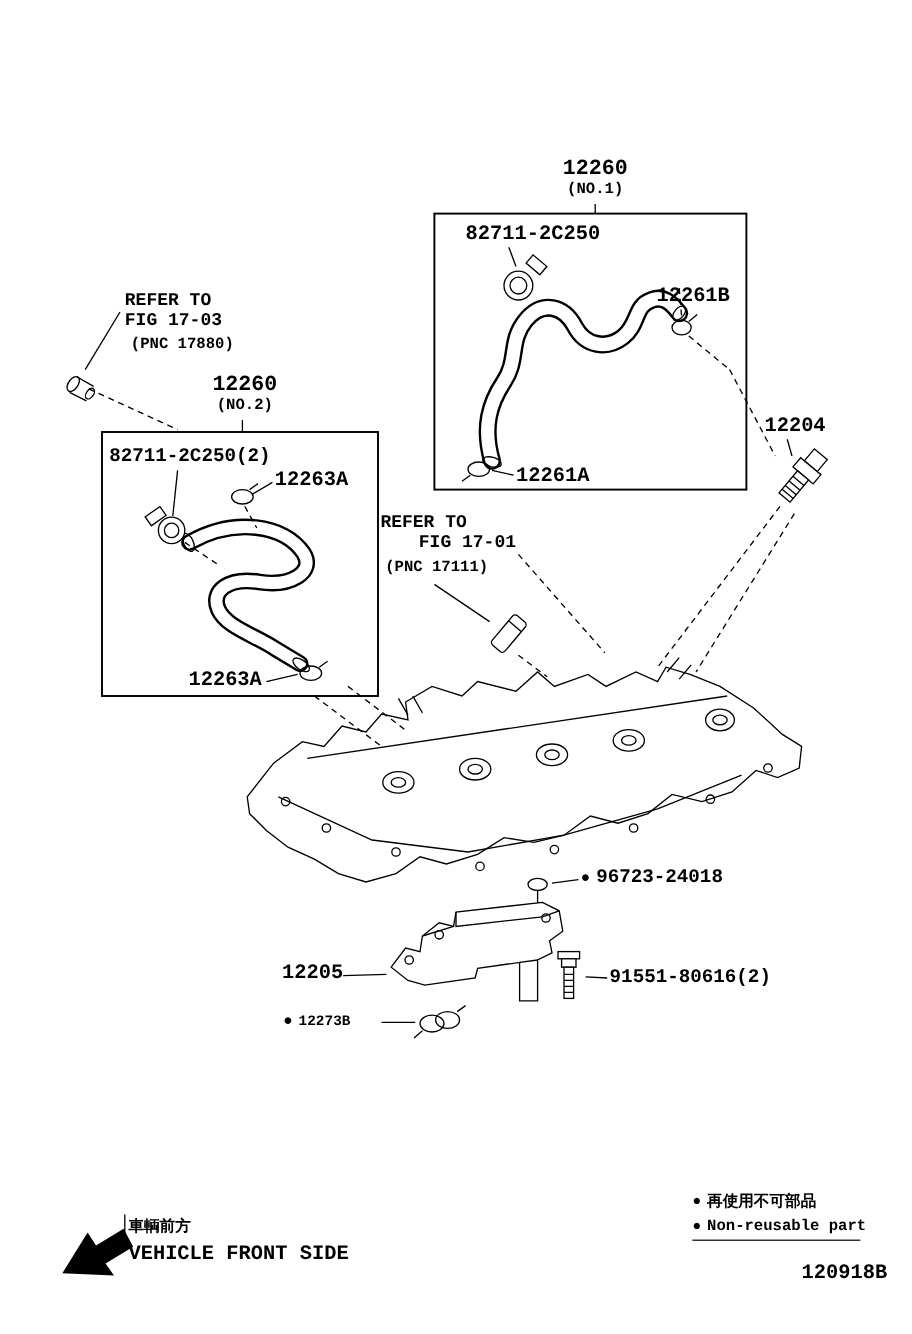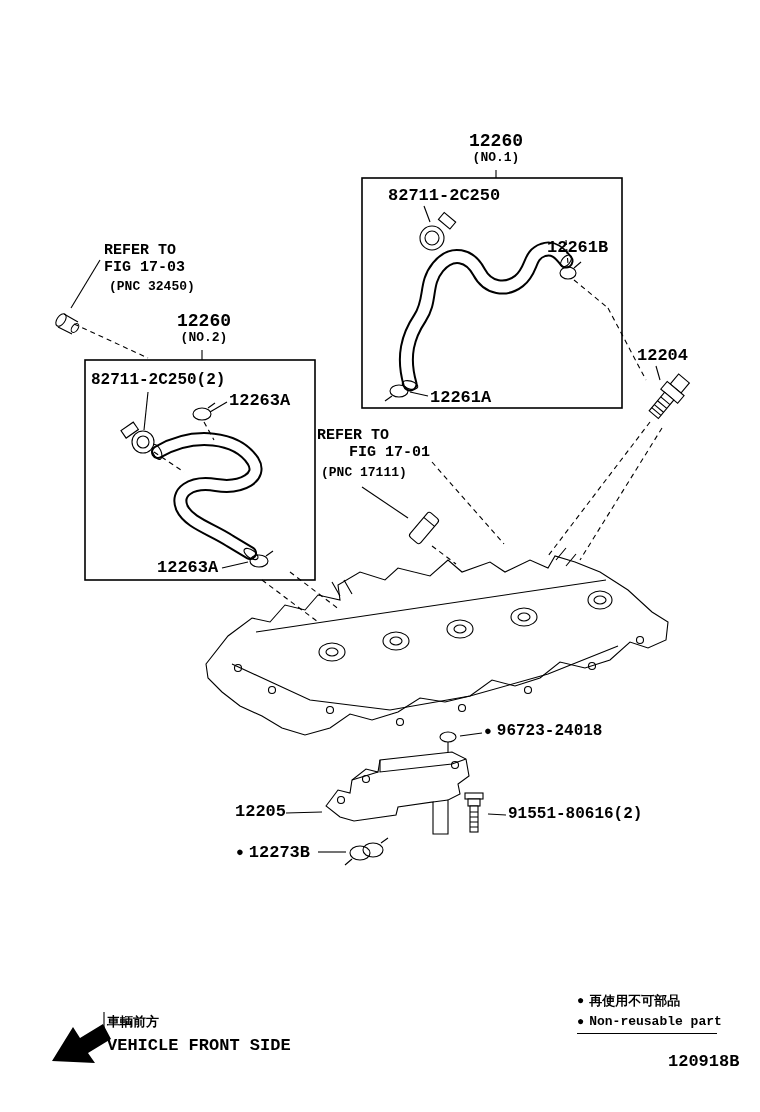--- a/index.html
+++ b/index.html
@@ -187,21 +187,21 @@
   </svg>
 
   <div class="lbl s18 ctr" style="left:458px; top:132px; width:76px;">12260</div>
   <div class="lbl s13 ctr" style="left:458px; top:151px; width:76px;">(NO.1)</div>
   <div class="lbl" style="left:371px; top:187px;margin-left:17px;">82711-2C250</div>
   <div class="lbl" style="left:547px; top:219px;margin-top:20px;">12261B</div>
   <div class="lbl" style="left:430px; top:389px;">12261A</div>
 
   <div class="lbl s15" style="left:104px; top:243px;">REFER TO</div>
   <div class="lbl s15" style="left:104px; top:260px;">FIG 17-03</div>
-  <div class="lbl s13" style="left:109px; top:280px;">(PNC 32450)</div>
+  <div class="lbl s13" style="left:109px; top:280px;">(PNC 17880)</div>
 
   <div class="lbl s18 ctr" style="left:166px; top:312px; width:76px;">12260</div>
   <div class="lbl s13 ctr" style="left:166px; top:331px; width:76px;">(NO.2)</div>
   <div class="lbl s16" style="left:91px; top:372px;">82711-2C250(2)</div>
   <div class="lbl" style="left:229px; top:392px;">12263A</div>
   <div class="lbl" style="left:157px; top:559px;">12263A</div>
 
   <div class="lbl s15" style="left:317px; top:428px;">REFER TO</div>
   <div class="lbl s15" style="left:317px; top:445px;padding-left:32px;">FIG 17-01</div>
   <div class="lbl s13" style="left:321px; top:466px;">(PNC 17111)</div>
@@ -211,21 +211,21 @@
   <div class="row" style="left:484px; top:722px;">
     <span class="s13">●</span>
     <span class="s16">96723-24018</span>
   </div>
 
   <div class="lbl" style="left:235px; top:803px;text-align:right;">12205</div>
   <div class="lbl s16" style="left:508px; top:806px;">91551-80616(2)</div>
 
   <div class="row" style="left:236px; top:843px;">
     <span class="s13">●</span>
-    <span style="font-size:17px;">12273B</span>
+    <span style="font-size:12px;">12273B</span>
   </div>
 
   <div class="lbl s13" style="left:107px; top:1016px;">車輌前方</div>
   <div class="lbl s14" style="left:107px; top:1037px;">VEHICLE FRONT SIDE</div>
 
   <div class="row" style="left:577px; top:992px;">
     <span class="s12">●</span>
     <span class="s13">再使用不可部品</span>
   </div>
   <div class="row legend-underline" style="left:577px; top:1014px; width:140px;">

